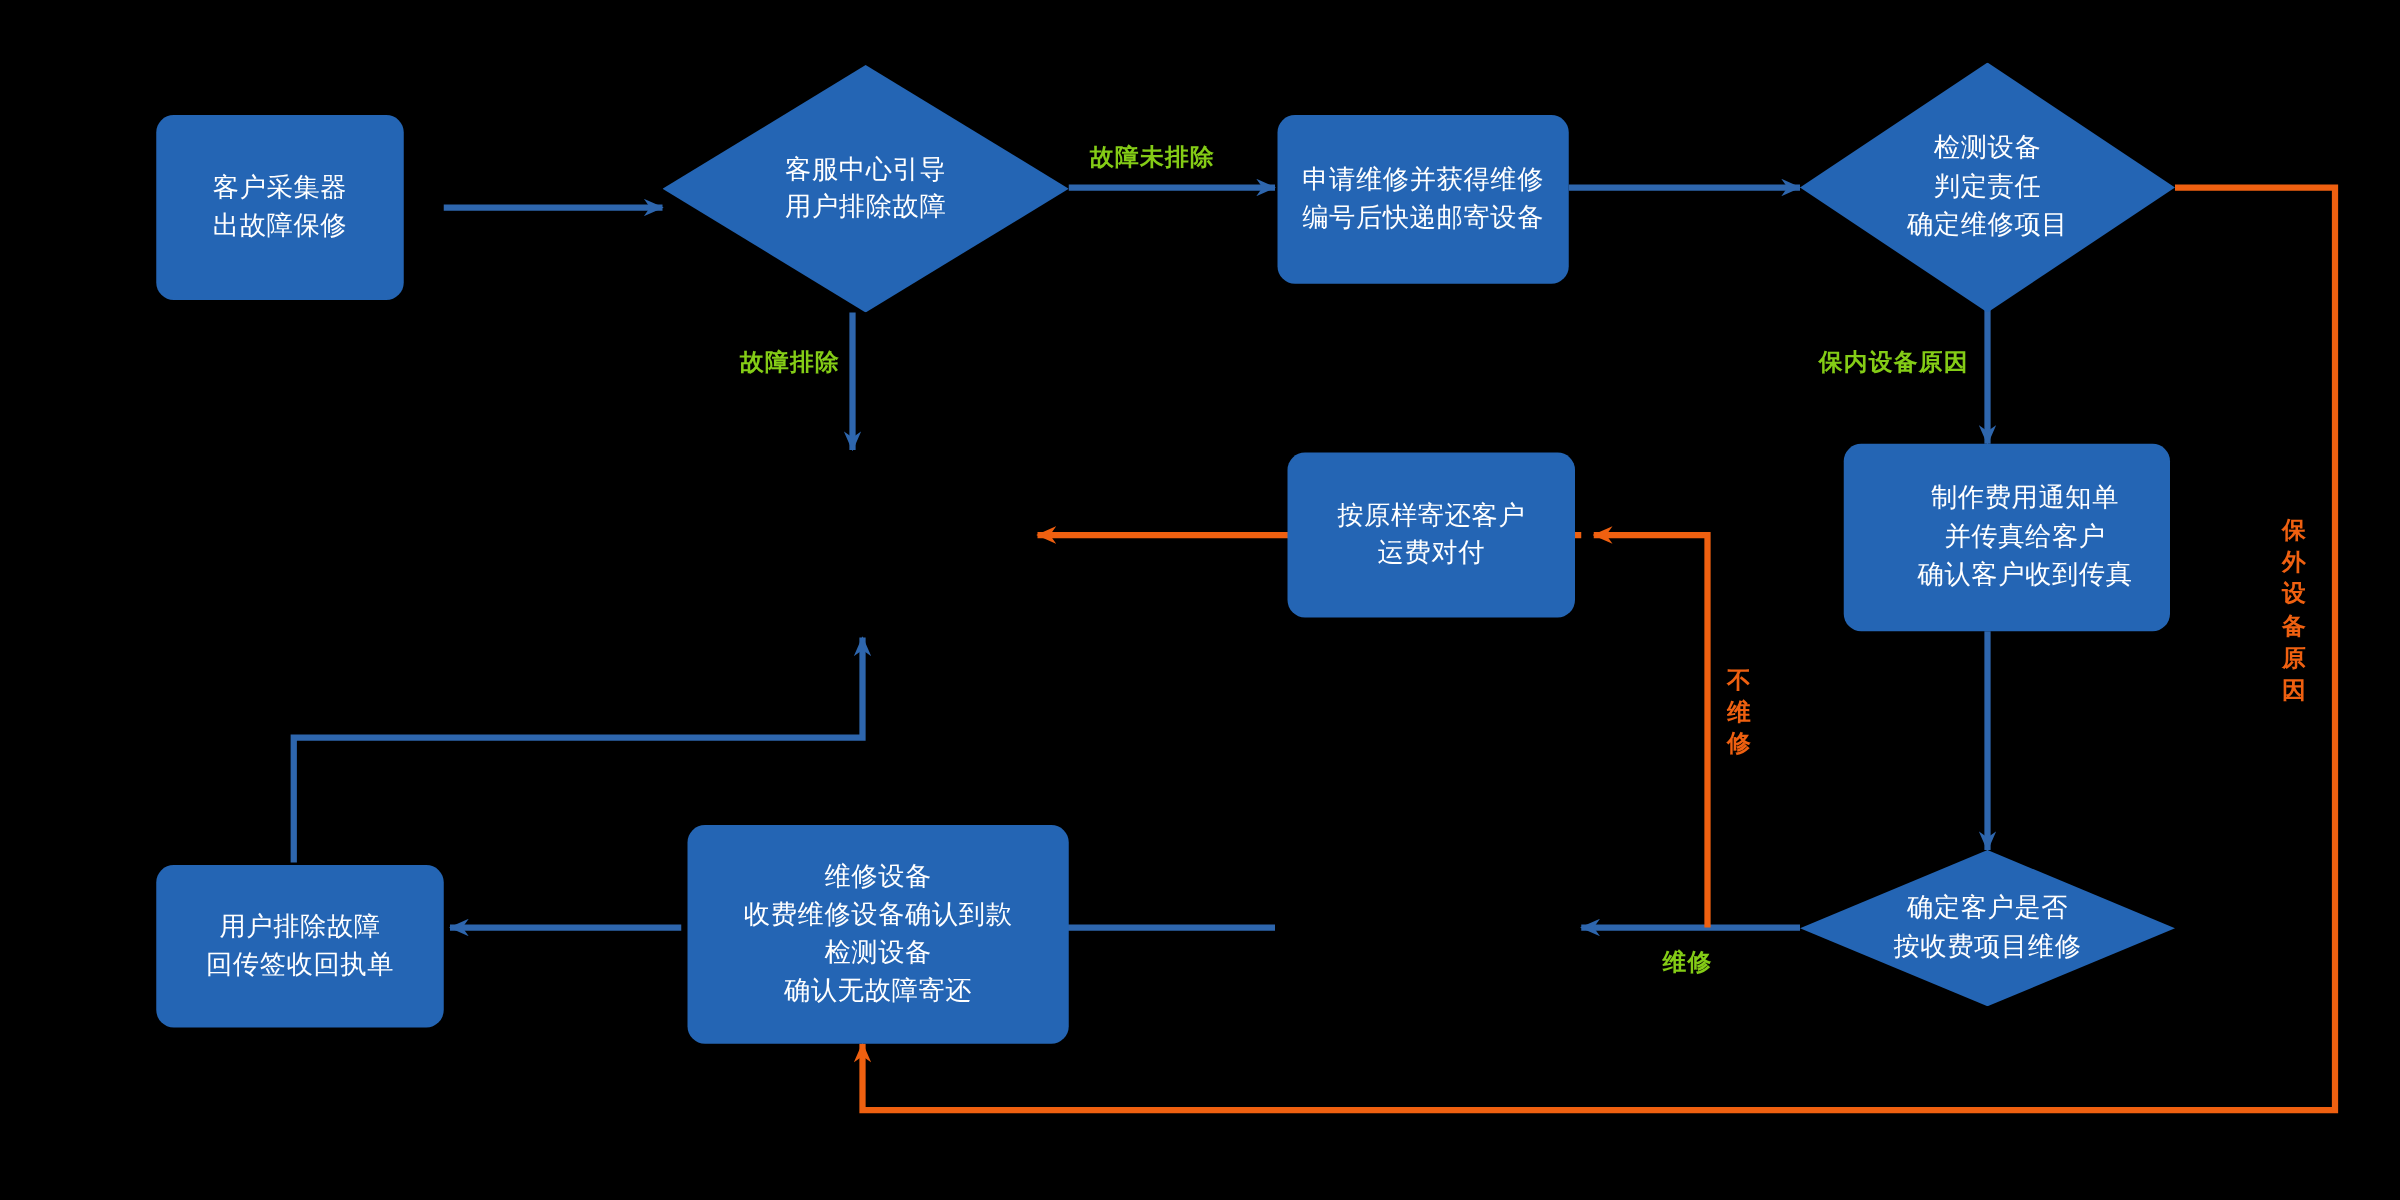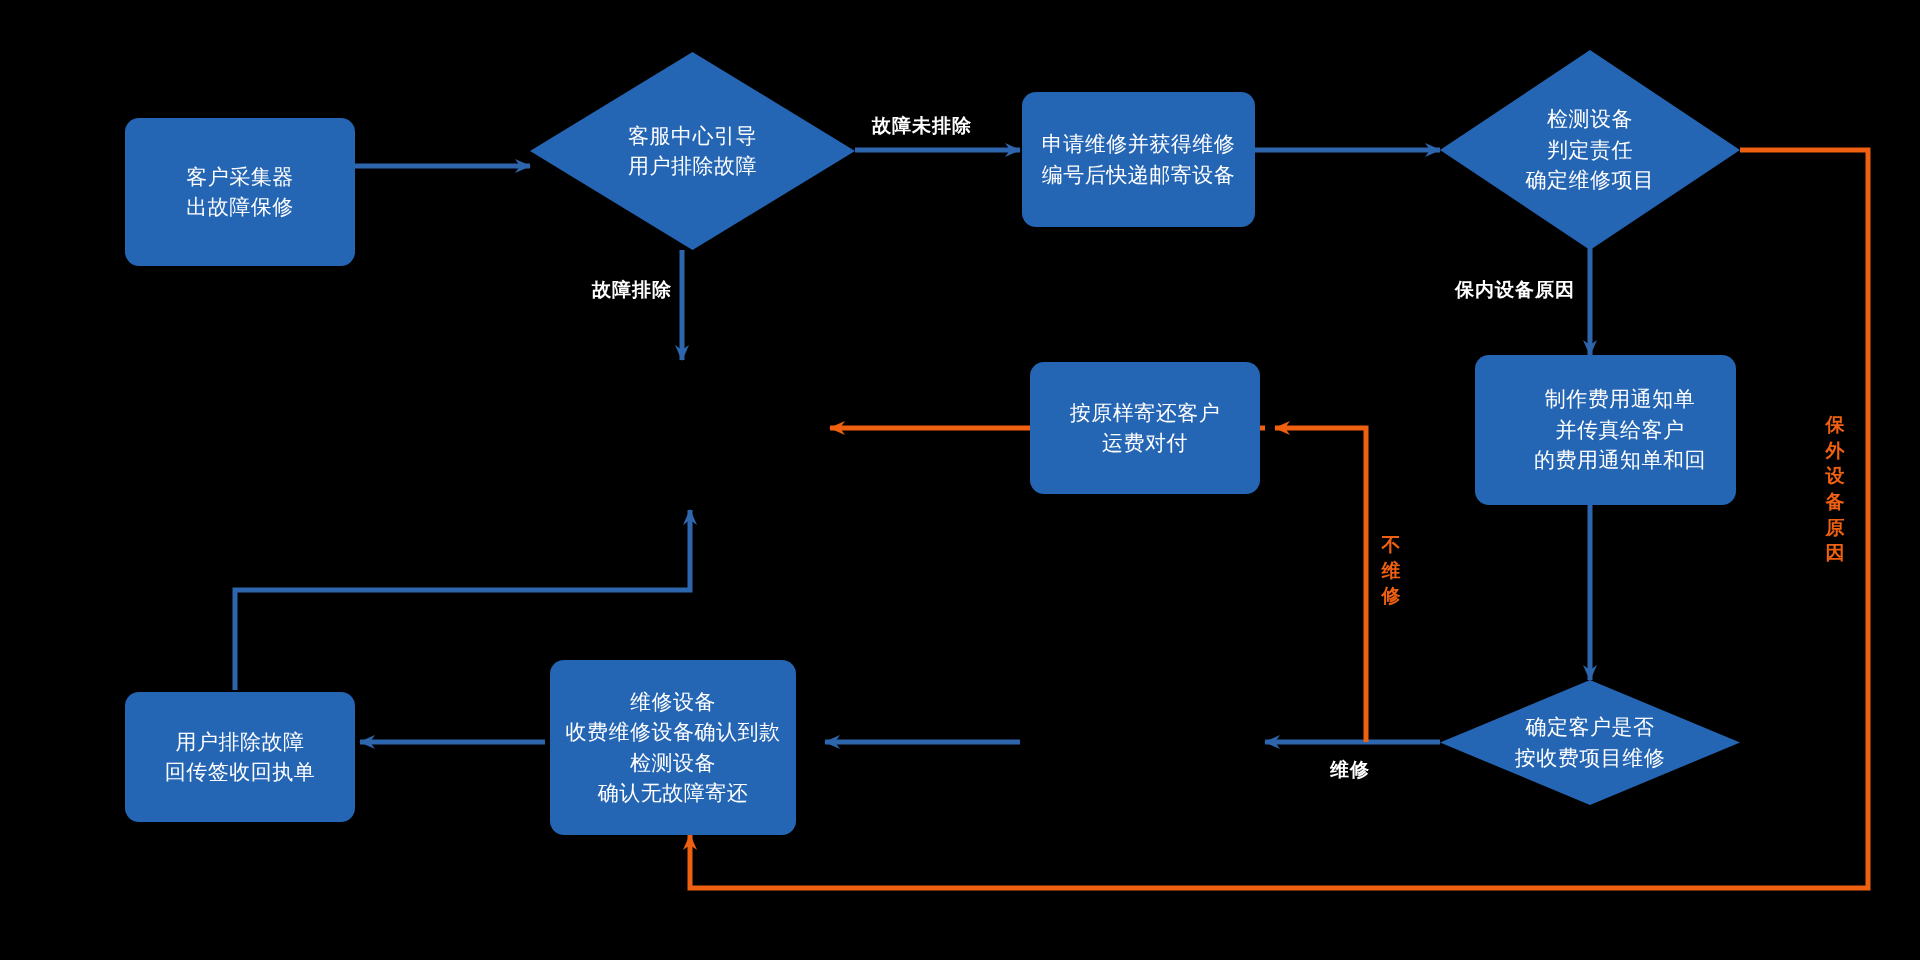--- a/index.html
+++ b/index.html
@@ -8,21 +8,21 @@
   svg#wires{position:absolute;left:0;top:0;width:1920px;height:960px;}
   .node{position:absolute;display:flex;flex-direction:column;align-items:center;justify-content:center;
         color:#fff;text-align:center;line-height:1.45;font-size:21px;letter-spacing:.5px;}
   .proc{background:#2465b4;border-radius:14px;}
   .dec{background:transparent;}
   .dec .dshape{position:absolute;left:0;top:0;width:100%;height:100%;background:#2465b4;
         clip-path:polygon(50% 0,100% 50%,50% 100%,0 50%);}
   .dec .dtxt{position:relative;z-index:2;}
   .ln{display:block;white-space:nowrap;}
   .elabel{position:absolute;font-size:19px;font-weight:bold;white-space:nowrap;letter-spacing:1px;}
-  .elabel.dark{color:#ffffff;}
+  .elabel.dark{color:#84cc16;}
   .vlabel{position:absolute;font-size:19px;font-weight:bold;color:#ef6010;
           width:26px;line-height:1.35;text-align:center;}
 </style>
 </head>
 <body>
 
 <div id="stage">
 
   <svg id="wires" viewBox="0 0 1920 960" xmlns="http://www.w3.org/2000/svg">
     <defs>
@@ -45,21 +45,21 @@
       <path d="M545,742 L360,742"></path>
       <path d="M235,690 L235,590 L690,590 L690,510"></path>
     </g>
     <g stroke="#ef6010" stroke-width="5" fill="none" marker-end="url(#ao)">
       <path d="M1265,428 L830,428"></path>
       <path d="M1366,742 L1366,428 L1275,428"></path>
       <path d="M1740,150 L1868,150 L1868,888 L690,888 L690,835"></path>
     </g>
   </svg>
 
-  <div class="node proc" style="left:125px;top:92px;width:230px;height:148px;margin-top:26px;">
+  <div class="node proc" style="left:125px;top:92px;width:198px;height:148px;">
     <span class="ln">客户采集器</span>
     <span class="ln">出故障保修</span>
   </div>
 
   <div class="node dec" style="left:530px;top:52px;width:325px;height:198px;">
     <div class="dshape"></div>
     <div class="dtxt">
       <span class="ln">客服中心引导</span>
       <span class="ln">用户排除故障</span>
     </div>
@@ -75,33 +75,33 @@
     <div class="dtxt">
       <span class="ln">检测设备</span>
       <span class="ln">判定责任</span>
       <span class="ln">确定维修项目</span>
     </div>
   </div>
 
   <div class="node proc" style="left:1475px;top:355px;width:232px;height:150px;padding-left:29px;">
     <span class="ln">制作费用通知单</span>
     <span class="ln">并传真给客户</span>
-    <span class="ln">的费用通知单和回</span>
+    <span class="ln">确认客户收到传真</span>
   </div>
 
   <div class="node dec" style="left:1440px;top:680px;width:300px;height:125px;">
     <div class="dshape"></div>
     <div class="dtxt">
       <span class="ln">确定客户是否</span>
       <span class="ln">按收费项目维修</span>
     </div>
   </div>
 
 
-  <div class="node proc" style="left:550px;top:660px;width:246px;height:175px;align-items:center;">
+  <div class="node proc" style="left:550px;top:660px;width:305px;height:175px;align-items:center;">
     <span class="ln">维修设备</span>
     <span class="ln">收费维修设备确认到款</span>
     <span class="ln">检测设备</span>
     <span class="ln">确认无故障寄还</span>
   </div>
 
   <div class="node proc" style="left:125px;top:692px;width:230px;height:130px;">
     <span class="ln">用户排除故障</span>
     <span class="ln">回传签收回执单</span>
   </div>

